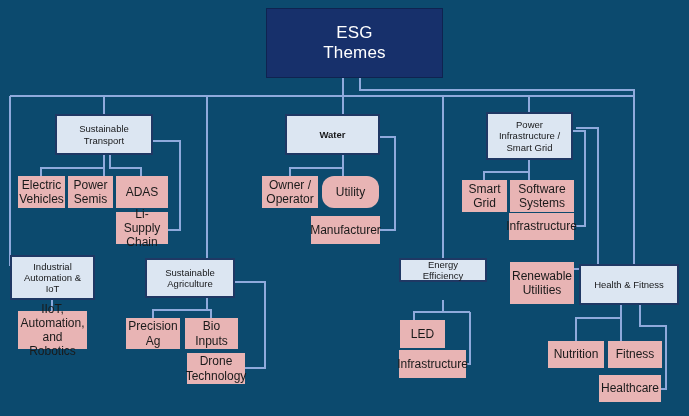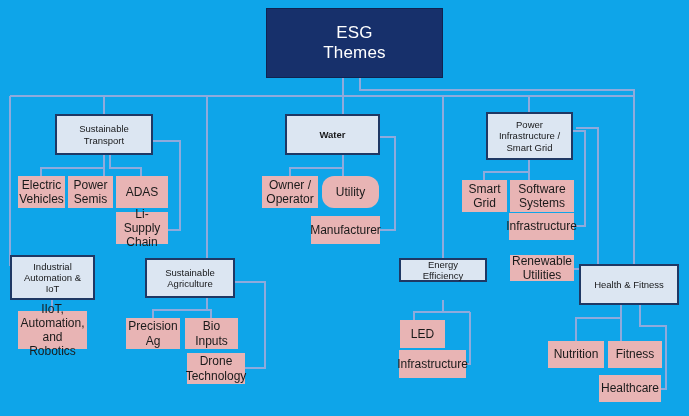--- a/index.html
+++ b/index.html
@@ -1,18 +1,18 @@
 <!DOCTYPE html>
 <html><head>
 <meta charset="utf-8">
 <title>ESG Themes Diagram</title>
 <style>
   html,body{margin:0;padding:0;background:#ffffff;}
   body{font-family:"Liberation Sans", sans-serif;}
-  #canvas{position:relative;width:689px;height:416px;overflow:hidden;background:#0ea5e9;}
+  #canvas{position:relative;width:689px;height:416px;overflow:hidden;background:#0c4a6e;}
   #wires{position:absolute;left:0;top:0;width:689px;height:416px;}
 
   .node{position:absolute;box-sizing:border-box;display:flex;align-items:center;
         justify-content:center;text-align:center;line-height:1.18;}
 
   
   .root{background:#17306b;border:1px solid #0f2350;color:#ffffff;
         font-size:17px;letter-spacing:.2px;box-shadow:0 0 0 0 rgba(0,0,0,0);}
 
   
@@ -177,21 +177,21 @@
   </div>
   <div class="node leaf" style="left:510px;top:180px;width:64px;height:32px;">
     <div>
       <span>Software</span>
       <span>Systems</span>
     </div>
   </div>
   <div class="node leaf" style="left:509px;top:213px;width:65px;height:27px;">
     <span>Infrastructure</span>
   </div>
-  <div class="node leaf" style="left:510px;top:255px;width:64px;height:26px;align-items:center;">
+  <div class="node leaf" style="left:510px;top:262px;width:64px;height:42px;align-items:center;">
     <div>
       <span>Renewable</span>
       <span>Utilities</span>
     </div>
   </div>
 
   <div class="node leaf" style="left:18px;top:311px;width:69px;height:38px;">
     <div>
       <span>IIoT,</span>
       <span>Automation,</span>

